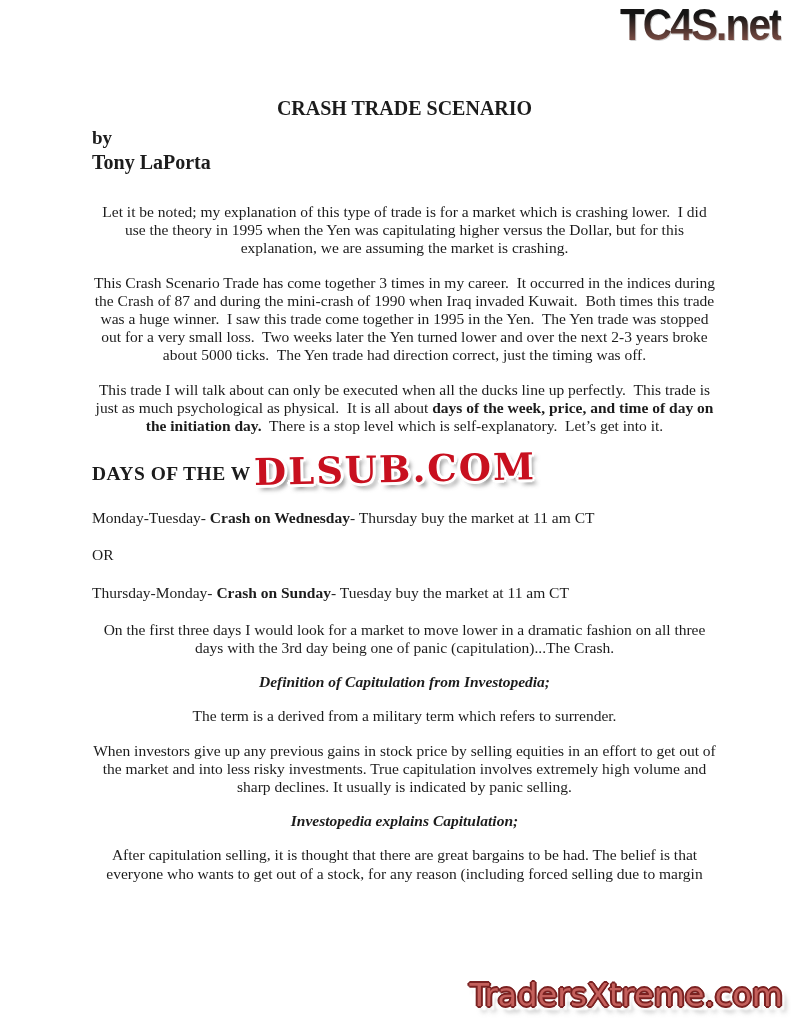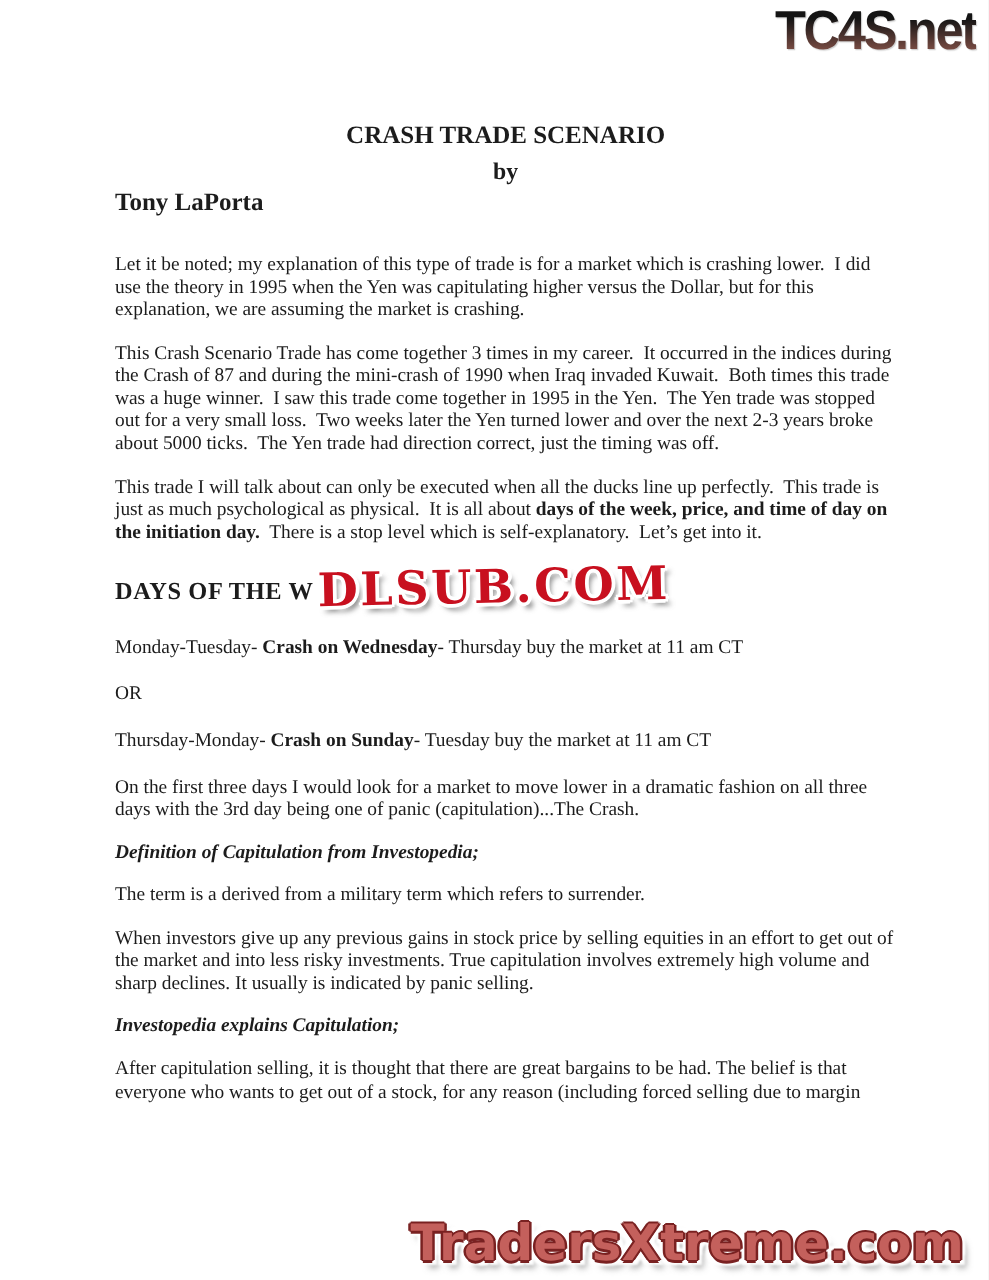--- a/index.html
+++ b/index.html
@@ -25,23 +25,23 @@
     -webkit-background-clip:text;background-clip:text;
     -webkit-text-fill-color:transparent;color:transparent;
     filter:drop-shadow(1px 1px 0 rgba(170,170,170,.55));
     transform:scaleX(.92);transform-origin:right top;
   }
   .content{
     position:absolute;left:92px;top:90px;width:625px;
     font-size:15.5px;line-height:1.175;
   }
   .title{text-align:center;font-weight:bold;font-size:20px;line-height:36px;margin:0;}
-  .byline{text-align:center;font-weight:bold;font-size:19px;line-height:24px;margin:0;}
+  .byline{text-align:left;font-weight:bold;font-size:19px;line-height:24px;margin:0;}
   .author{font-weight:bold;font-size:20px;line-height:25px;margin:0 0 28px 0;}
-  p.body-par{margin:0 0 16px 0;white-space:pre-wrap;}
+  p.body-par{margin:0 0 16px 0;white-space:pre-wrap;text-align:center;}
   p.rule-line{margin:0 0 19px 0;white-space:pre-wrap;}
   .section-row{position:relative;height:48px;margin:6px 0 10px 0;}
   .section-heading{
     position:absolute;left:0;top:12px;font-weight:bold;font-size:19.5px;
     letter-spacing:.5px;white-space:nowrap;
   }
   
   .dlsub{
     position:absolute;left:162px;top:-6px;
     font-family:"DejaVu Serif", serif;font-weight:bold;
@@ -49,23 +49,23 @@
     color:var(--dlsub-red);
     transform:rotate(-1.2deg);
     text-shadow:
       -2px -2px 0 #fff, 2px -2px 0 #fff, -2px 2px 0 #fff, 2px 2px 0 #fff,
       0 -3px 0 #fff, 0 3px 0 #fff, -3px 0 0 #fff, 3px 0 0 #fff,
       4px 5px 4px rgba(110,110,110,.75);
     white-space:nowrap;
   }
   
   .traders{
-    position:absolute;right:20px;bottom:8px;
-    font-family:"DejaVu Sans", sans-serif;font-weight:bold;
-    font-size:40px;letter-spacing:0px;line-height:42px;
+    position:absolute;right:8px;bottom:8px;
+    font-family:"DejaVu Sans", sans-serif;font-weight:normal;
+    font-size:32px;letter-spacing:0px;line-height:42px;
     color:var(--traders-red);
     text-shadow:
       -1px -1px 0 var(--traders-outline), 1px -1px 0 var(--traders-outline),
       -1px 1px 0 var(--traders-outline), 1px 1px 0 var(--traders-outline),
       -2px 0 0 var(--traders-outline), 2px 0 0 var(--traders-outline),
       0 -2px 0 var(--traders-outline), 0 2px 0 var(--traders-outline),
       -4px -4px 2px #ffffff, 4px -4px 2px #ffffff,
       -4px 4px 2px #ffffff, 4px 4px 2px #ffffff,
       0 0 6px #ffffff, 5px 6px 5px rgba(150,150,150,.8);
     white-space:nowrap;

